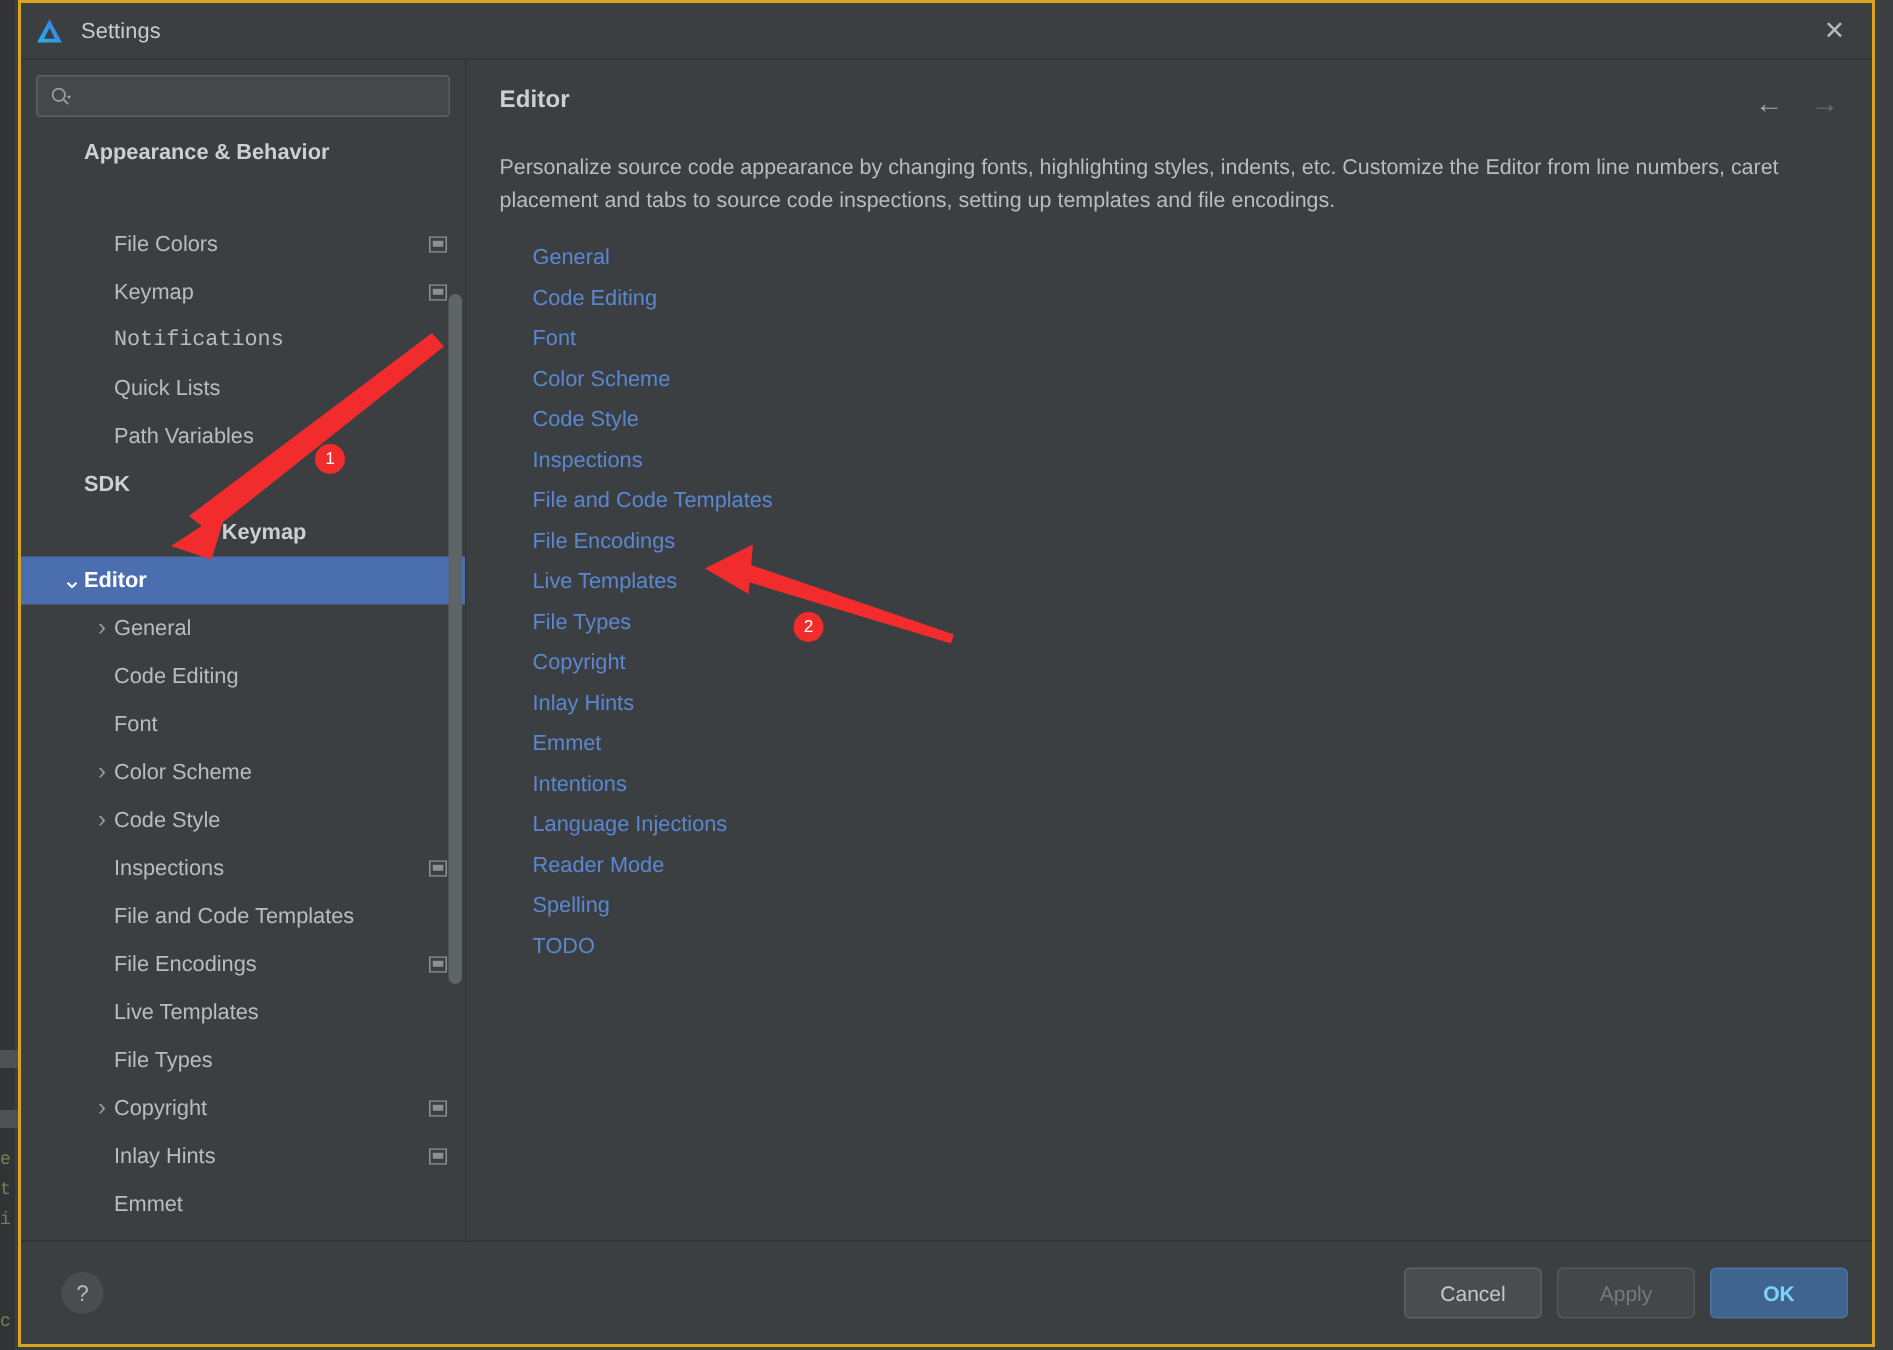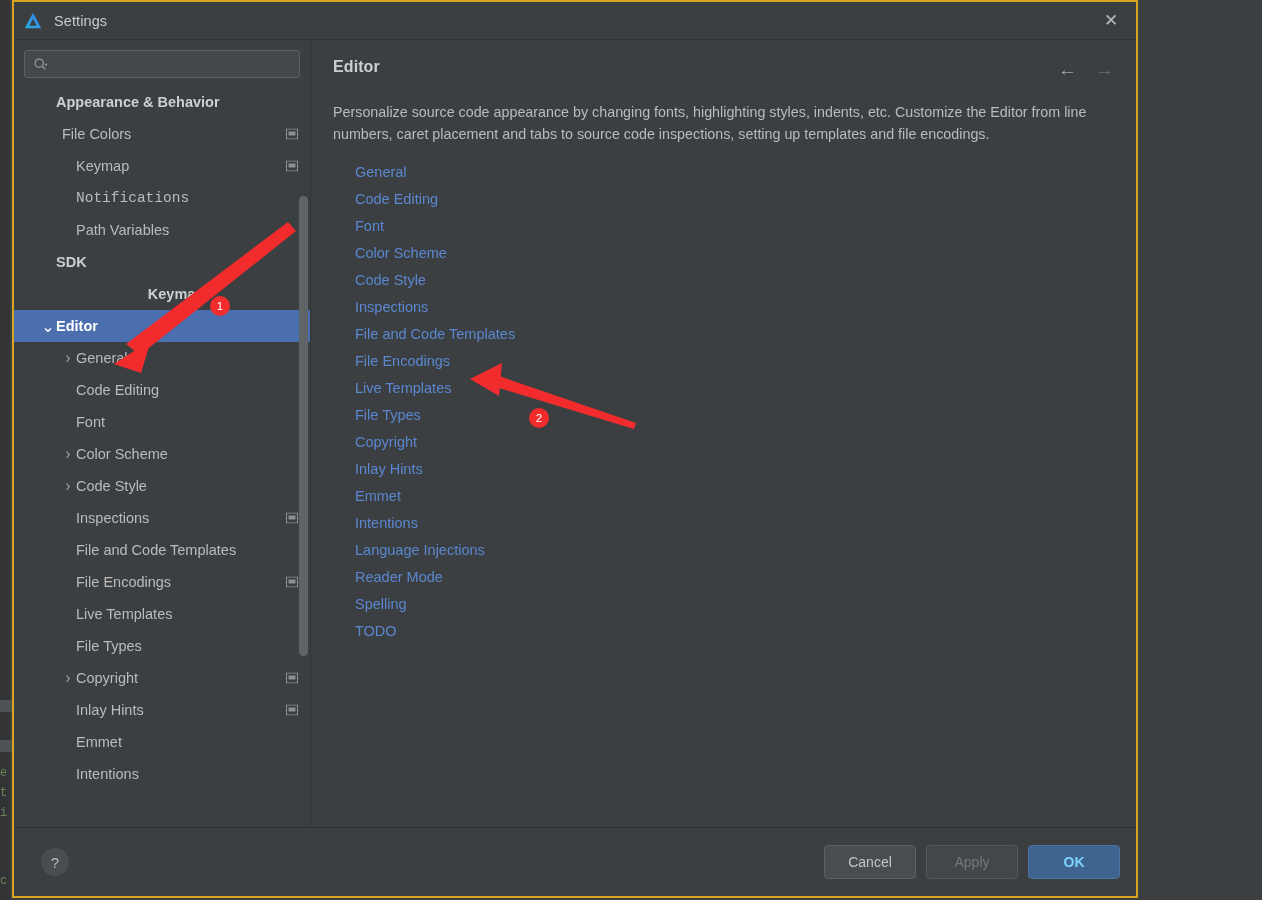--- a/index.html
+++ b/index.html
@@ -36,21 +36,21 @@
     left: 0;
     width: 10px;
     background: #313335;
   }
 
   
   #dialog {
     position: absolute;
     left: 12px;
     top: 0px;
-    width: 1126px;
+    width: 1238px;
     height: 898px;
     background: #3c3f41;
     border: 2px solid #d9a521;
     box-sizing: border-box;
     display: flex;
     flex-direction: column;
   }
 
   
   #titlebar {
@@ -350,39 +350,43 @@
           <input id="search-input" type="text" placeholder="" style="">
         </div>
       </div>
 
       <div id="tree">
         <div id="tree-rows">
             <div class="tree-row group" style="padding-left: 26px;">
               <span class="twisty empty"></span>
               <span class="tree-label">Appearance &amp; Behavior</span>
             </div>
-            <div class="tree-row" style="padding-left: 32px;">
+            <div class="tree-row" style="padding-left: 46px; margin-top: 29px;">
               <span class="twisty empty"></span>
               <span class="tree-label">File Colors</span>
               <svg class="settings-badge-icon" width="12" height="11" viewBox="0 0 12 11">
                 <rect x="0.5" y="0.5" width="11" height="10" fill="none" stroke="#8d9194"></rect>
                 <rect x="2.5" y="3" width="7" height="4" fill="#8d9194"></rect>
               </svg>
             </div>
             <div class="tree-row" style="padding-left: 46px;">
               <span class="twisty empty"></span>
               <span class="tree-label">Keymap</span>
               <svg class="settings-badge-icon" width="12" height="11" viewBox="0 0 12 11">
                 <rect x="0.5" y="0.5" width="11" height="10" fill="none" stroke="#8d9194"></rect>
                 <rect x="2.5" y="3" width="7" height="4" fill="#8d9194"></rect>
               </svg>
             </div>
             <div class="tree-row" style="padding-left: 46px; font-family: Liberation Mono, monospace;">
               <span class="twisty empty"></span>
               <span class="tree-label">Notifications</span>
+            </div>
+            <div class="tree-row" style="padding-left: 46px;">
+              <span class="twisty empty"></span>
+              <span class="tree-label">Quick Lists</span>
             </div>
             <div class="tree-row" style="padding-left: 46px;">
               <span class="twisty empty"></span>
               <span class="tree-label">Path Variables</span>
             </div>
             <div class="tree-row group" style="padding-left: 26px;">
               <span class="twisty empty"></span>
               <span class="tree-label">SDK</span>
             </div>
             <div class="tree-row group" style="padding-left: 26px; justify-content: center;">

